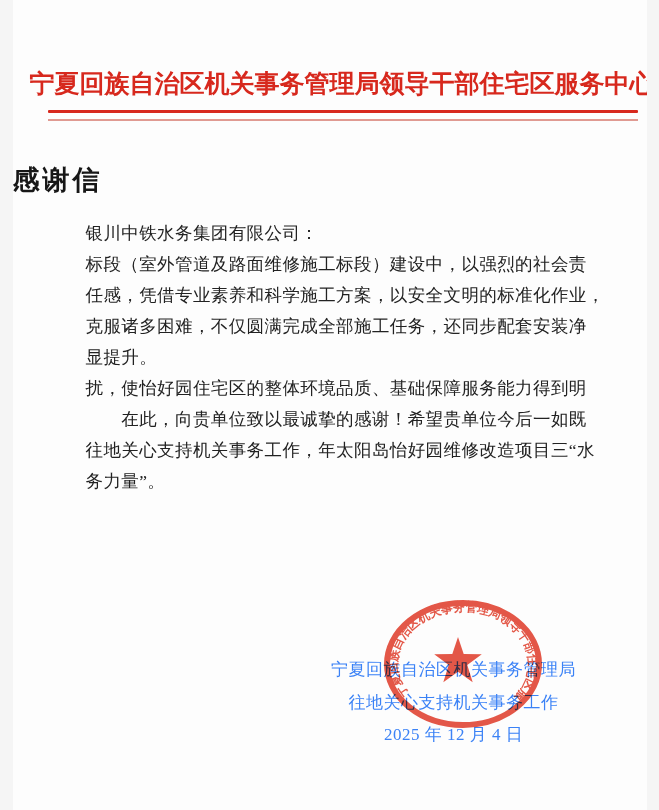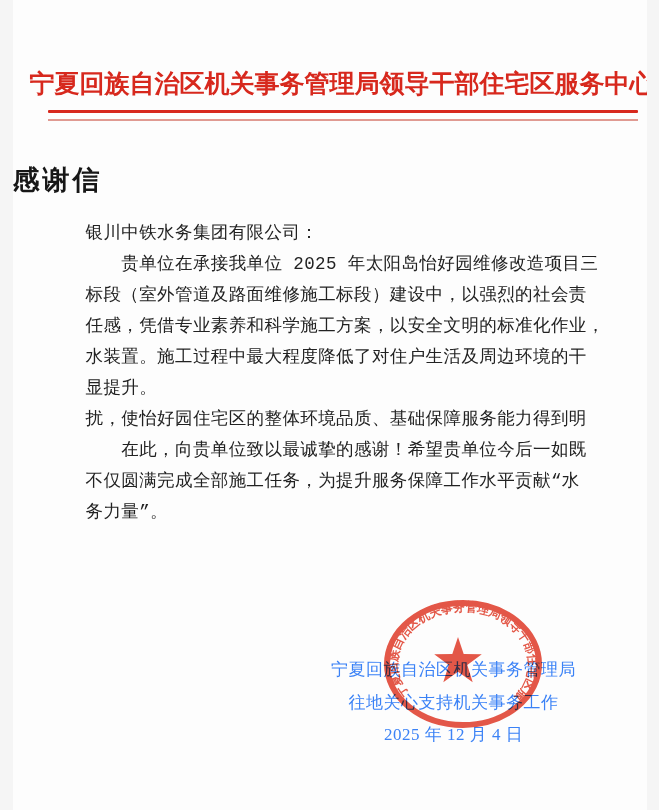--- a/index.html
+++ b/index.html
@@ -60,21 +60,20 @@
     letter-spacing: 3px;
     color: #171717;
     line-height: 36px;
   }
   
   .letter-body {
     position: absolute;
     top: 218px;
     left: 73px;
     width: 540px;
-    font-family: Liberation Mono, monospace;
   }
   .body-line {
     font-size: 17.5px;
     line-height: 31px;
     letter-spacing: 0.4px;
     white-space: pre;
     color: #222;
   }
   
   .signature {
@@ -116,28 +115,27 @@
 
   <div class="org-header">宁夏回族自治区机关事务管理局领导干部住宅区服务中心</div>
 
   <div class="rule-thick"></div>
   <div class="rule-thin"></div>
 
   <h1 class="letter-title">感谢信</h1>
 
   <div class="letter-body">
       <div class="body-line">银川中铁水务集团有限公司：</div>
-      <div class="body-line">　　贵单位在承接我单位 2025 年太阳岛怡好园维修改造项目三</div>
       <div class="body-line">标段（室外管道及路面维修施工标段）建设中，以强烈的社会责</div>
       <div class="body-line">任感，凭借专业素养和科学施工方案，以安全文明的标准化作业，</div>
-      <div class="body-line">水装置。施工过程中最大程度降低了对住户生活及周边环境的干</div>
+      <div class="body-line">克服诸多困难，不仅圆满完成全部施工任务，还同步配套安装净</div>
       <div class="body-line">显提升。</div>
       <div class="body-line">扰，使怡好园住宅区的整体环境品质、基础保障服务能力得到明</div>
       <div class="body-line">　　在此，向贵单位致以最诚挚的感谢！希望贵单位今后一如既</div>
-      <div class="body-line">不仅圆满完成全部施工任务，为提升服务保障工作水平贡献“水</div>
+      <div class="body-line">往地关心支持机关事务工作，年太阳岛怡好园维修改造项目三“水</div>
       <div class="body-line">务力量”。</div>
     </div>
 
   <div class="signature">
     <div class="signature-line">宁夏回族自治区机关事务管理局</div>
     <div class="signature-line">往地关心支持机关事务工作</div>
     <div class="signature-line">2025 年 12 月 4 日</div>
   </div>
 
   <svg class="seal" viewBox="-85 -70 170 140" xmlns="http://www.w3.org/2000/svg">

